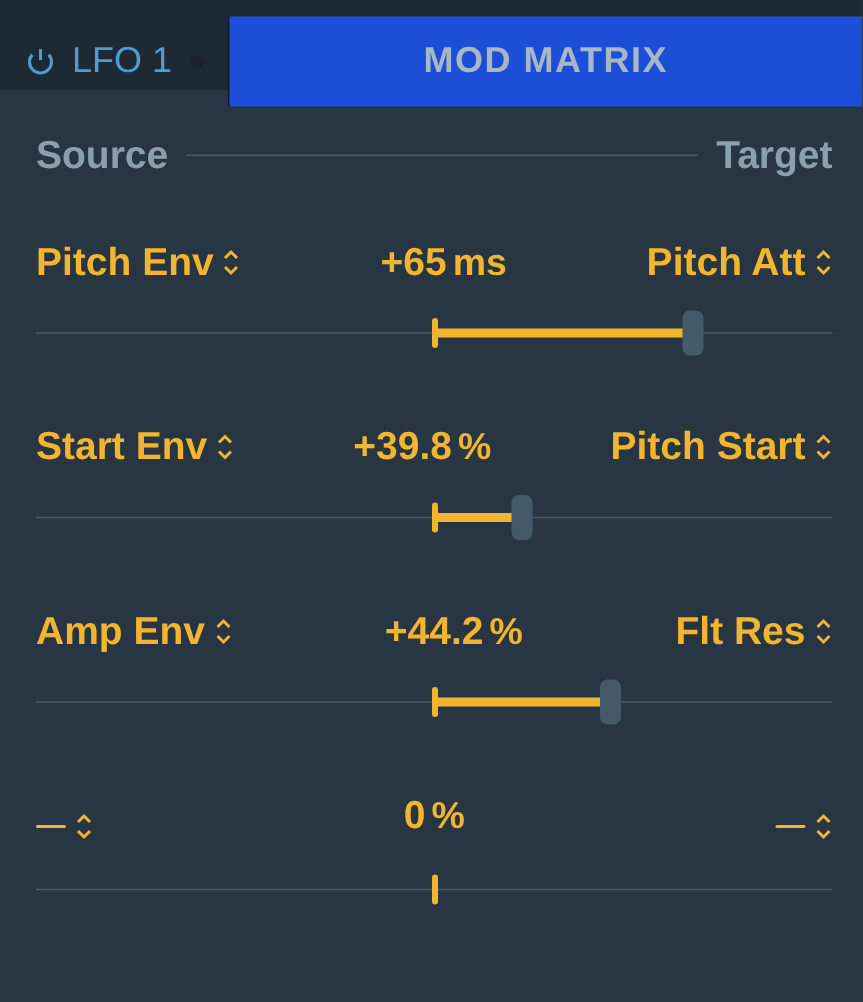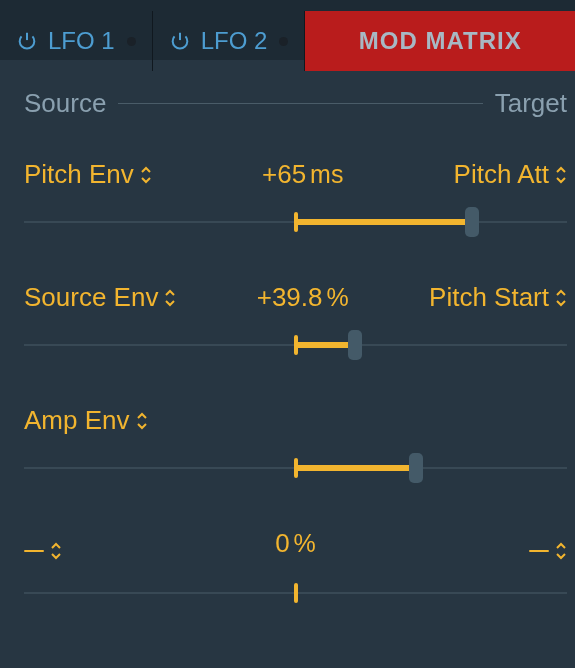--- a/index.html
+++ b/index.html
@@ -24,21 +24,21 @@
     height: 100%;
     padding: 0 16px;
     font-size: 24px;
     color: #4d9dd1;
     cursor: pointer;
     gap: 10px;
     border-right: 1px solid #10181f;
     margin-top: 22px;
   }
   .tab.active {
-    background: #b91c1c;
+    background: #1d4ed8;
     color: #a7b8c4;
     font-weight: 600;
     letter-spacing: 1px;
     border-right: none;
     flex: 1;
     justify-content: center;
   }
   .power {
     width: 22px;
     height: 22px;
@@ -48,42 +48,43 @@
   }
   .dot {
     width: 9px;
     height: 9px;
     border-radius: 50%;
     background: #1a2128;
     margin-left: 2px;
   }
   
   .panel {
-    padding: 28px 8px 0 24px;
+    padding: 28px 20px 0 24px;
+    font-weight: bold;
   }
   .headrow {
     display: flex;
     align-items: center;
     gap: 12px;
     color: #8aa0af;
     font-size: 26px;
     margin-bottom: 40px;
   }
   .headline {
     flex: 1;
     height: 1px;
     background: #4a5c68;
   }
   
   .modrow {
     margin-bottom: 46px;
   }
   .modrow .labels {
     display: flex;
-    justify-content: flex-start;
+    justify-content: flex-end;
     align-items: baseline;
     font-size: 26px;
     margin-bottom: 18px;
   }
   .dd {
     display: inline-flex;
     align-items: center;
     gap: 6px;
     color: #f2b52f;
     cursor: pointer;
@@ -158,28 +159,20 @@
 
 <div class="tabbar">
   <div class="tab">
     <svg class="power" viewBox="0 0 24 24">
       <path d="M12 3 v8"></path>
         <path d="M6 7 a8 8 0 1 0 12 0"></path>
     </svg>
     <span>LFO 1</span>
     <span class="dot"></span>
   </div>
-  <div class="tab">
-    <svg class="power" viewBox="0 0 24 24">
-      <path d="M12 3 v8"></path>
-        <path d="M6 7 a8 8 0 1 0 12 0"></path>
-    </svg>
-    <span>LFO 2</span>
-    <span class="dot"></span>
-  </div>
   <div class="tab active">
     <span>MOD MATRIX</span>
   </div>
 </div>
 
 <div class="panel">
 
   <div class="headrow">
     <span>Source</span>
     <div class="headline"></div>
@@ -214,21 +207,21 @@
       <div class="rail"></div>
       <div class="center-mark"></div>
       <div class="fill" style="left: 50%; width: 32.5%;"></div>
       <div class="thumb" style="left: 82.5%;"></div>
     </div>
   </div>
 
   <div class="modrow">
     <div class="labels">
       <span class="dd">
-        <span class="dd-label">Source Env</span>
+        <span class="dd-label">Start Env</span>
         <span class="updown">
           <svg viewBox="0 0 12 20" fill="none" stroke="#f2b52f" stroke-width="2">
               <path d="M2 7 L6 3 L10 7"></path>
               <path d="M2 13 L6 17 L10 13"></path>
             </svg>
         </span>
       </span>
       <span class="val">
         <span>+39.8</span><span class="unit">%</span>
       </span>
@@ -254,20 +247,32 @@
     <div class="labels">
       <span class="dd">
         <span class="dd-label">Amp Env</span>
         <span class="updown">
           <svg viewBox="0 0 12 20" fill="none" stroke="#f2b52f" stroke-width="2">
               <path d="M2 7 L6 3 L10 7"></path>
               <path d="M2 13 L6 17 L10 13"></path>
             </svg>
         </span>
       </span>
+      <span class="val">
+        <span>+44.2</span><span class="unit">%</span>
+      </span>
+      <span class="dd">
+        <span class="dd-label">Flt Res</span>
+        <span class="updown">
+          <svg viewBox="0 0 12 20" fill="none" stroke="#f2b52f" stroke-width="2">
+              <path d="M2 7 L6 3 L10 7"></path>
+              <path d="M2 13 L6 17 L10 13"></path>
+            </svg>
+        </span>
+      </span>
     </div>
     <div class="slider-wrap">
       <div class="rail"></div>
       <div class="center-mark"></div>
       <div class="fill" style="left: 50%; width: 22.1%;"></div>
       <div class="thumb" style="left: 72.1%;"></div>
     </div>
   </div>
 
   <div class="modrow">

